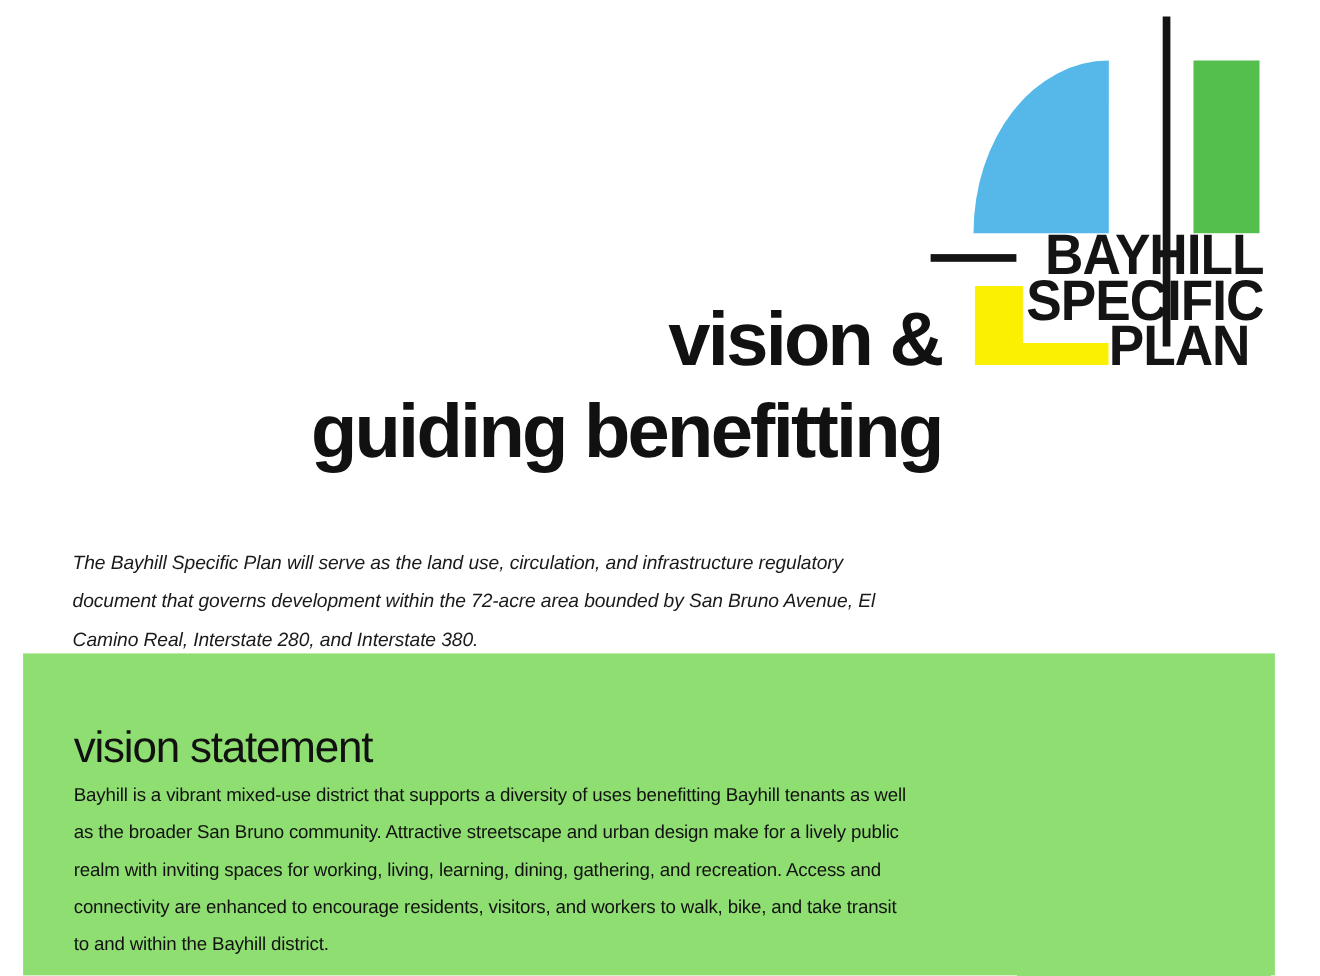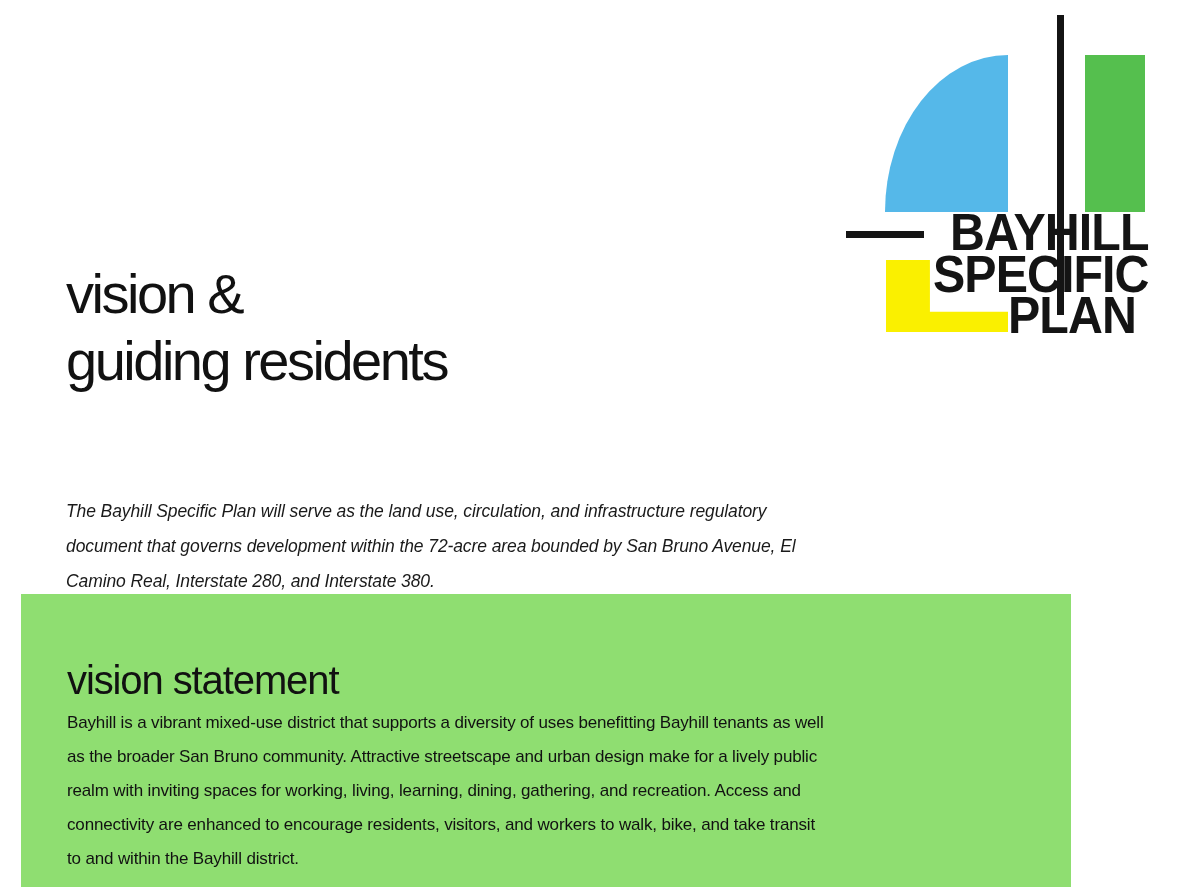--- a/index.html
+++ b/index.html
@@ -92,25 +92,26 @@
   .wm-bayhill { margin-left: 0px; }
   .wm-specific { margin-left: -17px; }
   .wm-plan     { margin-left: 58px; }
 
   
   .main-heading {
     position: absolute;
     left: 66px;
     top: 222px;
     width: 790px;
-    font-size: 56px;
+    font-size: 69px;
     line-height: 1.20;
-    font-weight: 400;
+    font-weight: 700;
     color: #111111;
     letter-spacing: -2.5px;
+    text-align: right;
   }
   .main-heading .hl {
     display: block;
     white-space: nowrap;
   }
 
   
   .intro-paragraph {
     position: absolute;
     left: 66px;
@@ -121,24 +122,23 @@
     font-style: italic;
     color: #1a1a1a;
     letter-spacing: -0.1px;
   }
 
   
   .vision-banner {
     position: absolute;
     left: 21px;
     top: 594px;
-    width: 1038px;
+    width: 1138px;
     height: 293px;
     background: #8FDE71;
-    padding-left: 12px;
   }
   .vision-title {
     position: absolute;
     left: 46px;
     top: 33px;
     font-size: 40px;
     font-weight: 400;
     color: #111111;
     letter-spacing: -1.1px;
     line-height: 1;
@@ -167,21 +167,21 @@
     <div class="logo-yellow-l"></div>
     <div class="logo-wordmark">
       <span class="wm-line wm-bayhill">BAYHILL</span>
       <span class="wm-line wm-specific">SPECIFIC</span>
       <span class="wm-line wm-plan">PLAN</span>
     </div>
   </div>
 
   <h1 class="main-heading">
     <span class="hl">vision &amp;</span>
-    <span class="hl">guiding residents</span>
+    <span class="hl">guiding benefitting</span>
   </h1>
 
   <p class="intro-paragraph">The Bayhill Specific Plan will serve as the land use, circulation, and infrastructure regulatory document that governs development within the 72-acre area bounded by San Bruno Avenue, El Camino Real, Interstate 280, and Interstate 380.</p>
 
   <section class="vision-banner">
     <h2 class="vision-title">vision statement</h2>
     <p class="vision-body">Bayhill is a vibrant mixed-use district that supports a diversity of uses benefitting Bayhill tenants as well as the broader San Bruno community. Attractive streetscape and urban design make for a lively public realm with inviting spaces for working, living, learning, dining, gathering, and recreation. Access and connectivity are enhanced to encourage residents, visitors, and workers to walk, bike, and take transit to and within the Bayhill district.</p>
   </section>
 
 </div>

